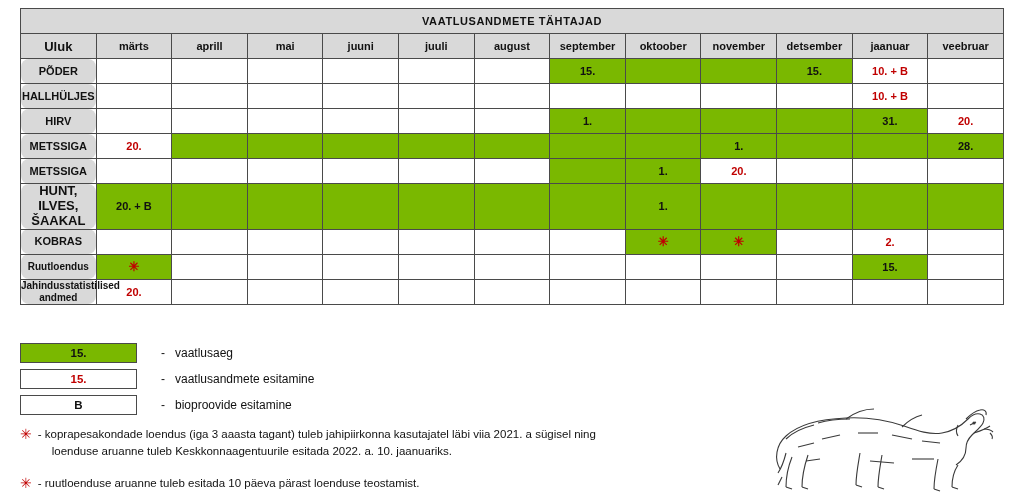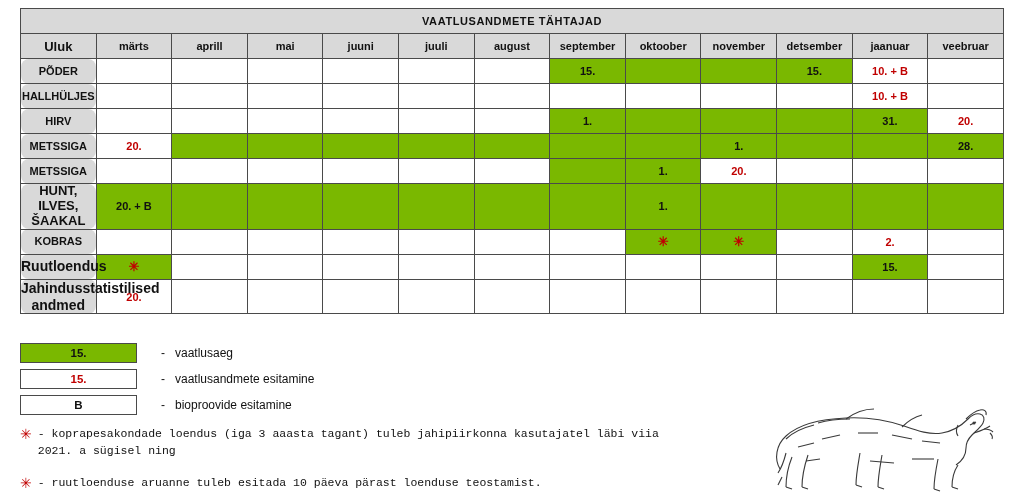--- a/index.html
+++ b/index.html
@@ -59,21 +59,21 @@
     font-size: 11.5px;
     line-height: 1.15;
     color: #111;
     padding: 2px 3px;
     border-radius: 8px;
   }
   td.species.small {
     font-size: 13px;
   }
   td.species.smaller {
-    font-size: 14px;
+    font-size: 10px;
     line-height: 1.2;
   }
   td.green {
     background: #7ab800;
   }
   td.val {
     color: #c00000;
     font-weight: bold;
     font-size: 11.5px;
   }
@@ -142,21 +142,20 @@
   .note-star {
     color: #c00000;
     font-size: 14px;
     line-height: 1.2;
     margin-right: 6px;
   }
   .note-body {
     font-size: 11.5px;
     line-height: 1.45;
     color: #111;
-    font-family: Liberation Mono, monospace;
   }
   .note-body .indent {
     display: block;
     padding-left: 14px;
   }
   .boar {
     position: absolute;
     right: 22px;
     bottom: 8px;
     width: 240px;
@@ -342,21 +341,21 @@
       <div class="legend-row">
         <div class="legend-box b">B</div>
         <span class="legend-dash">-</span>
         <span class="legend-text">bioproovide esitamine</span>
       </div>
     </div>
 
   <div class="notes">
       <div class="note">
         <span class="note-star">✳</span>
-        <div class="note-body"><span>-</span> <span>koprapesakondade loendus (iga 3 aaasta tagant) tuleb jahipiirkonna kasutajatel läbi viia 2021. a sügisel ning</span></div>
+        <div class="note-body"><span>-</span> <span>koprapesakondade loendus (iga 3 aaasta tagant) tuleb jahipiirkonna kasutajatel läbi viia 2021. a sügisel ning</span><span class="indent">loenduse aruanne tuleb Keskkonnaagentuurile esitada 2022. a. 10. jaanuariks.</span></div>
       </div>
       <div class="note">
         <span class="note-star">✳</span>
         <div class="note-body"><span>-</span> <span>ruutloenduse aruanne tuleb esitada 10 päeva pärast loenduse teostamist.</span></div>
       </div>
     </div>
 
   <svg class="boar" viewBox="0 0 240 130" xmlns="http://www.w3.org/2000/svg">
     <g fill="none" stroke="#3a3a3a" stroke-width="1.1">
       <path d="M18 96 C12 86 14 72 24 63 C36 52 58 46 84 45 C104 44 124 47 142 53 C156 58 168 62 180 60 C192 58 200 52 206 46 C210 42 214 40 218 41 C222 42 223 46 221 50 C219 54 214 58 210 62 C206 66 204 70 204 75 C204 82 200 88 194 92"></path>

